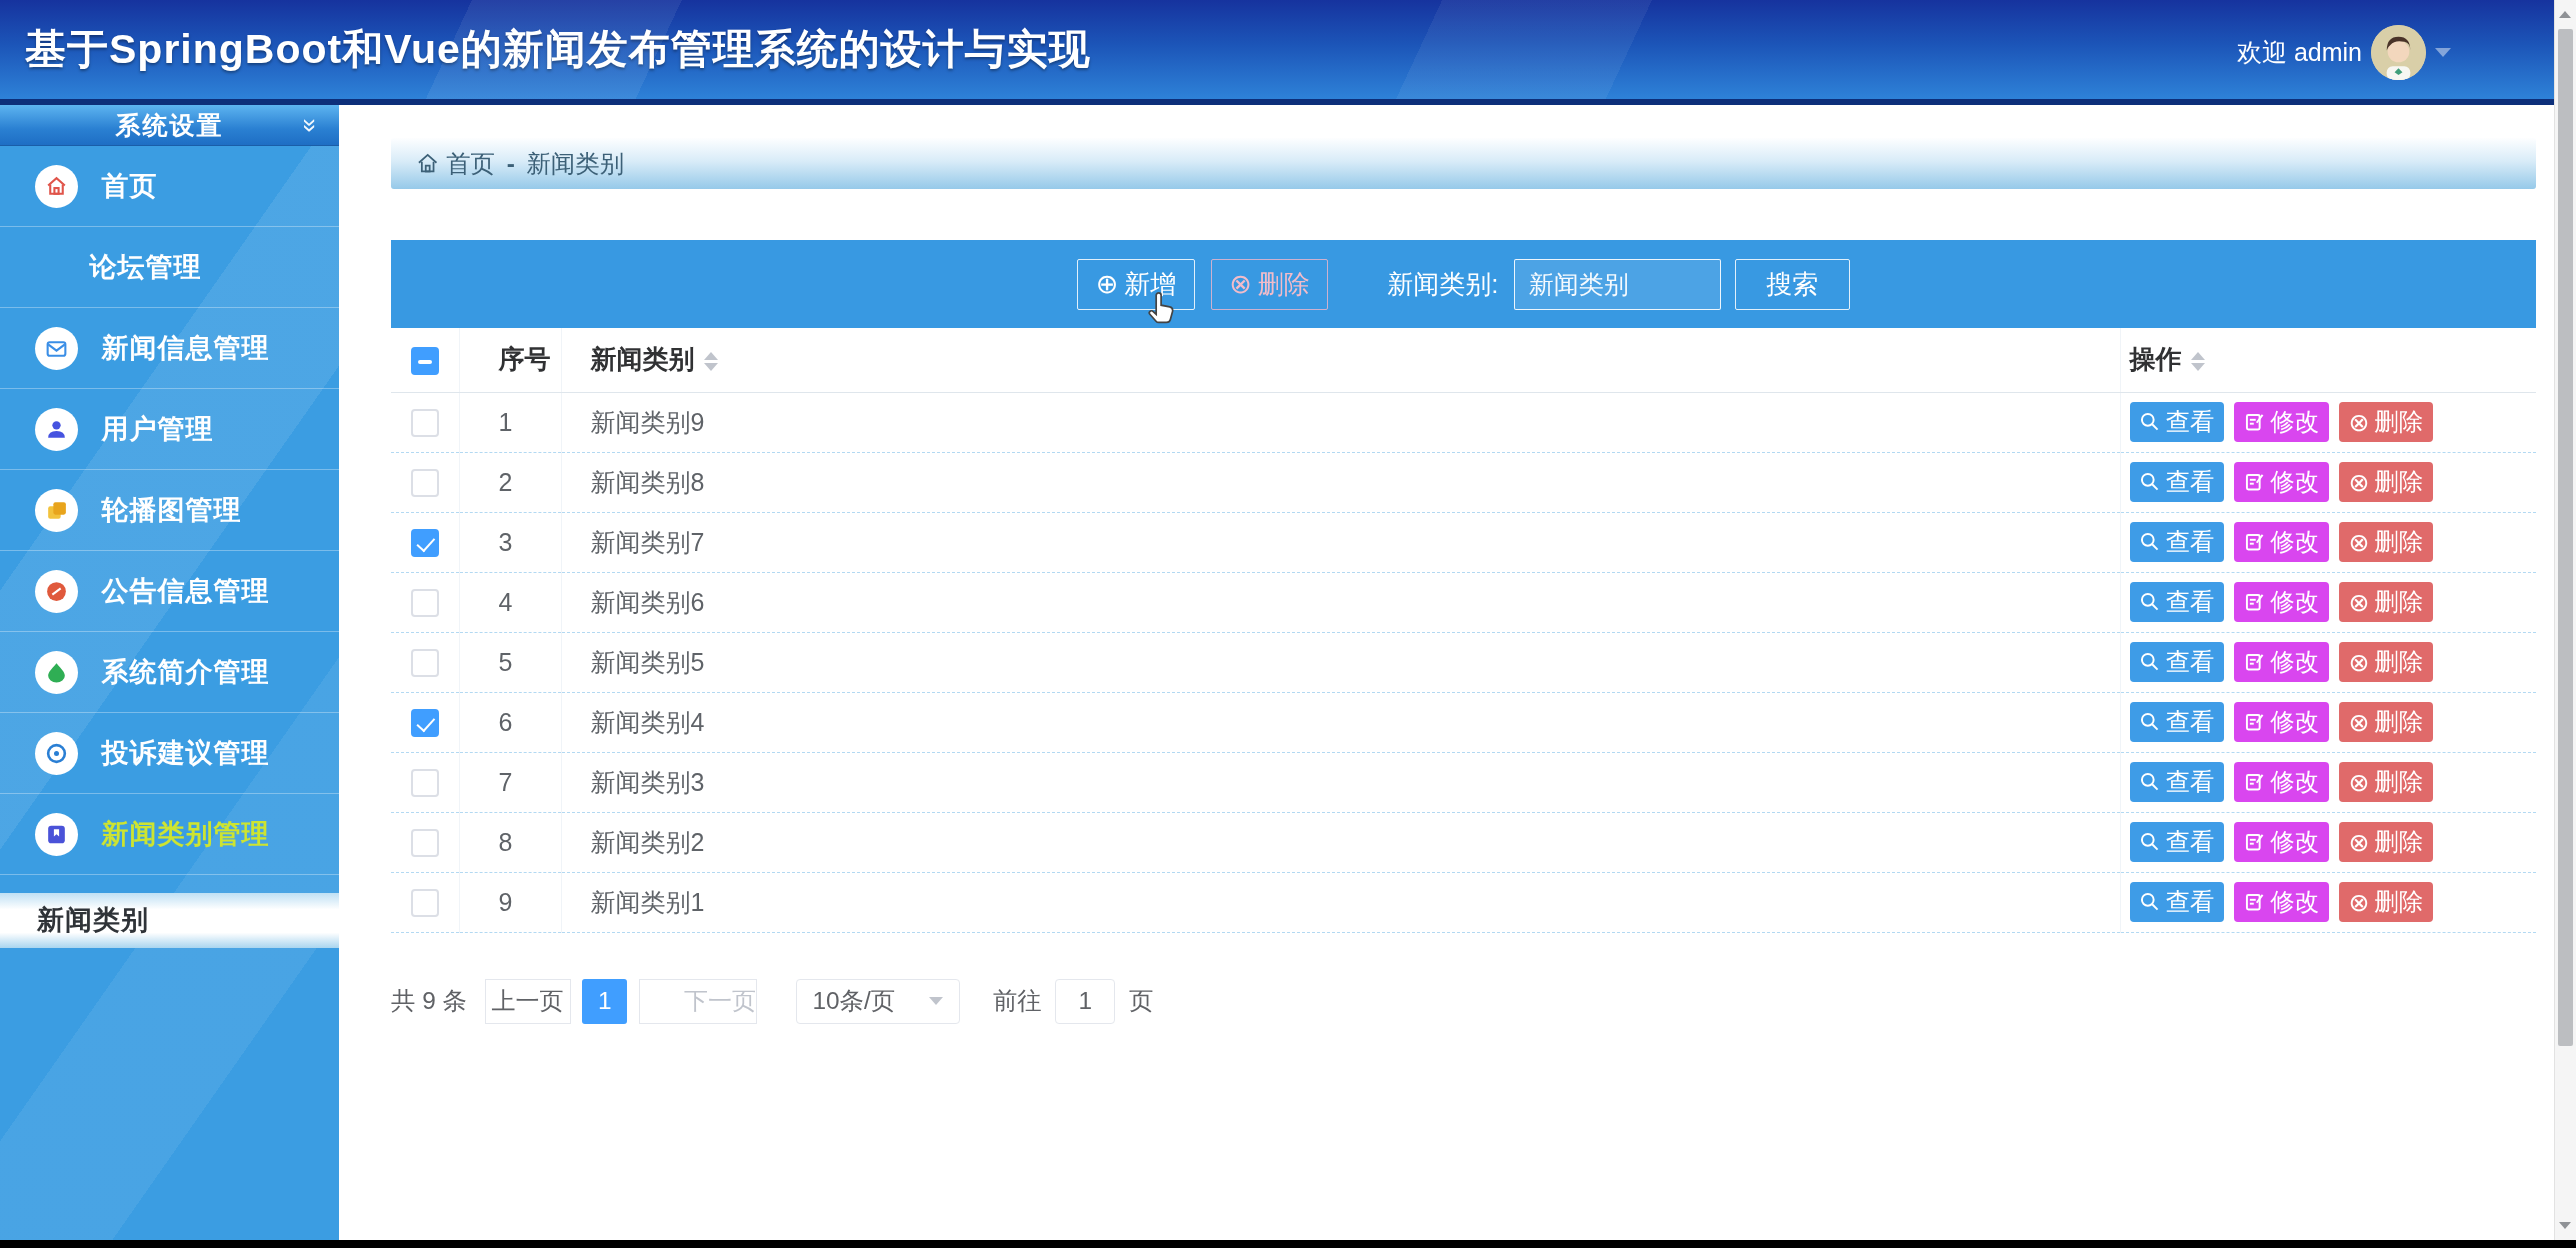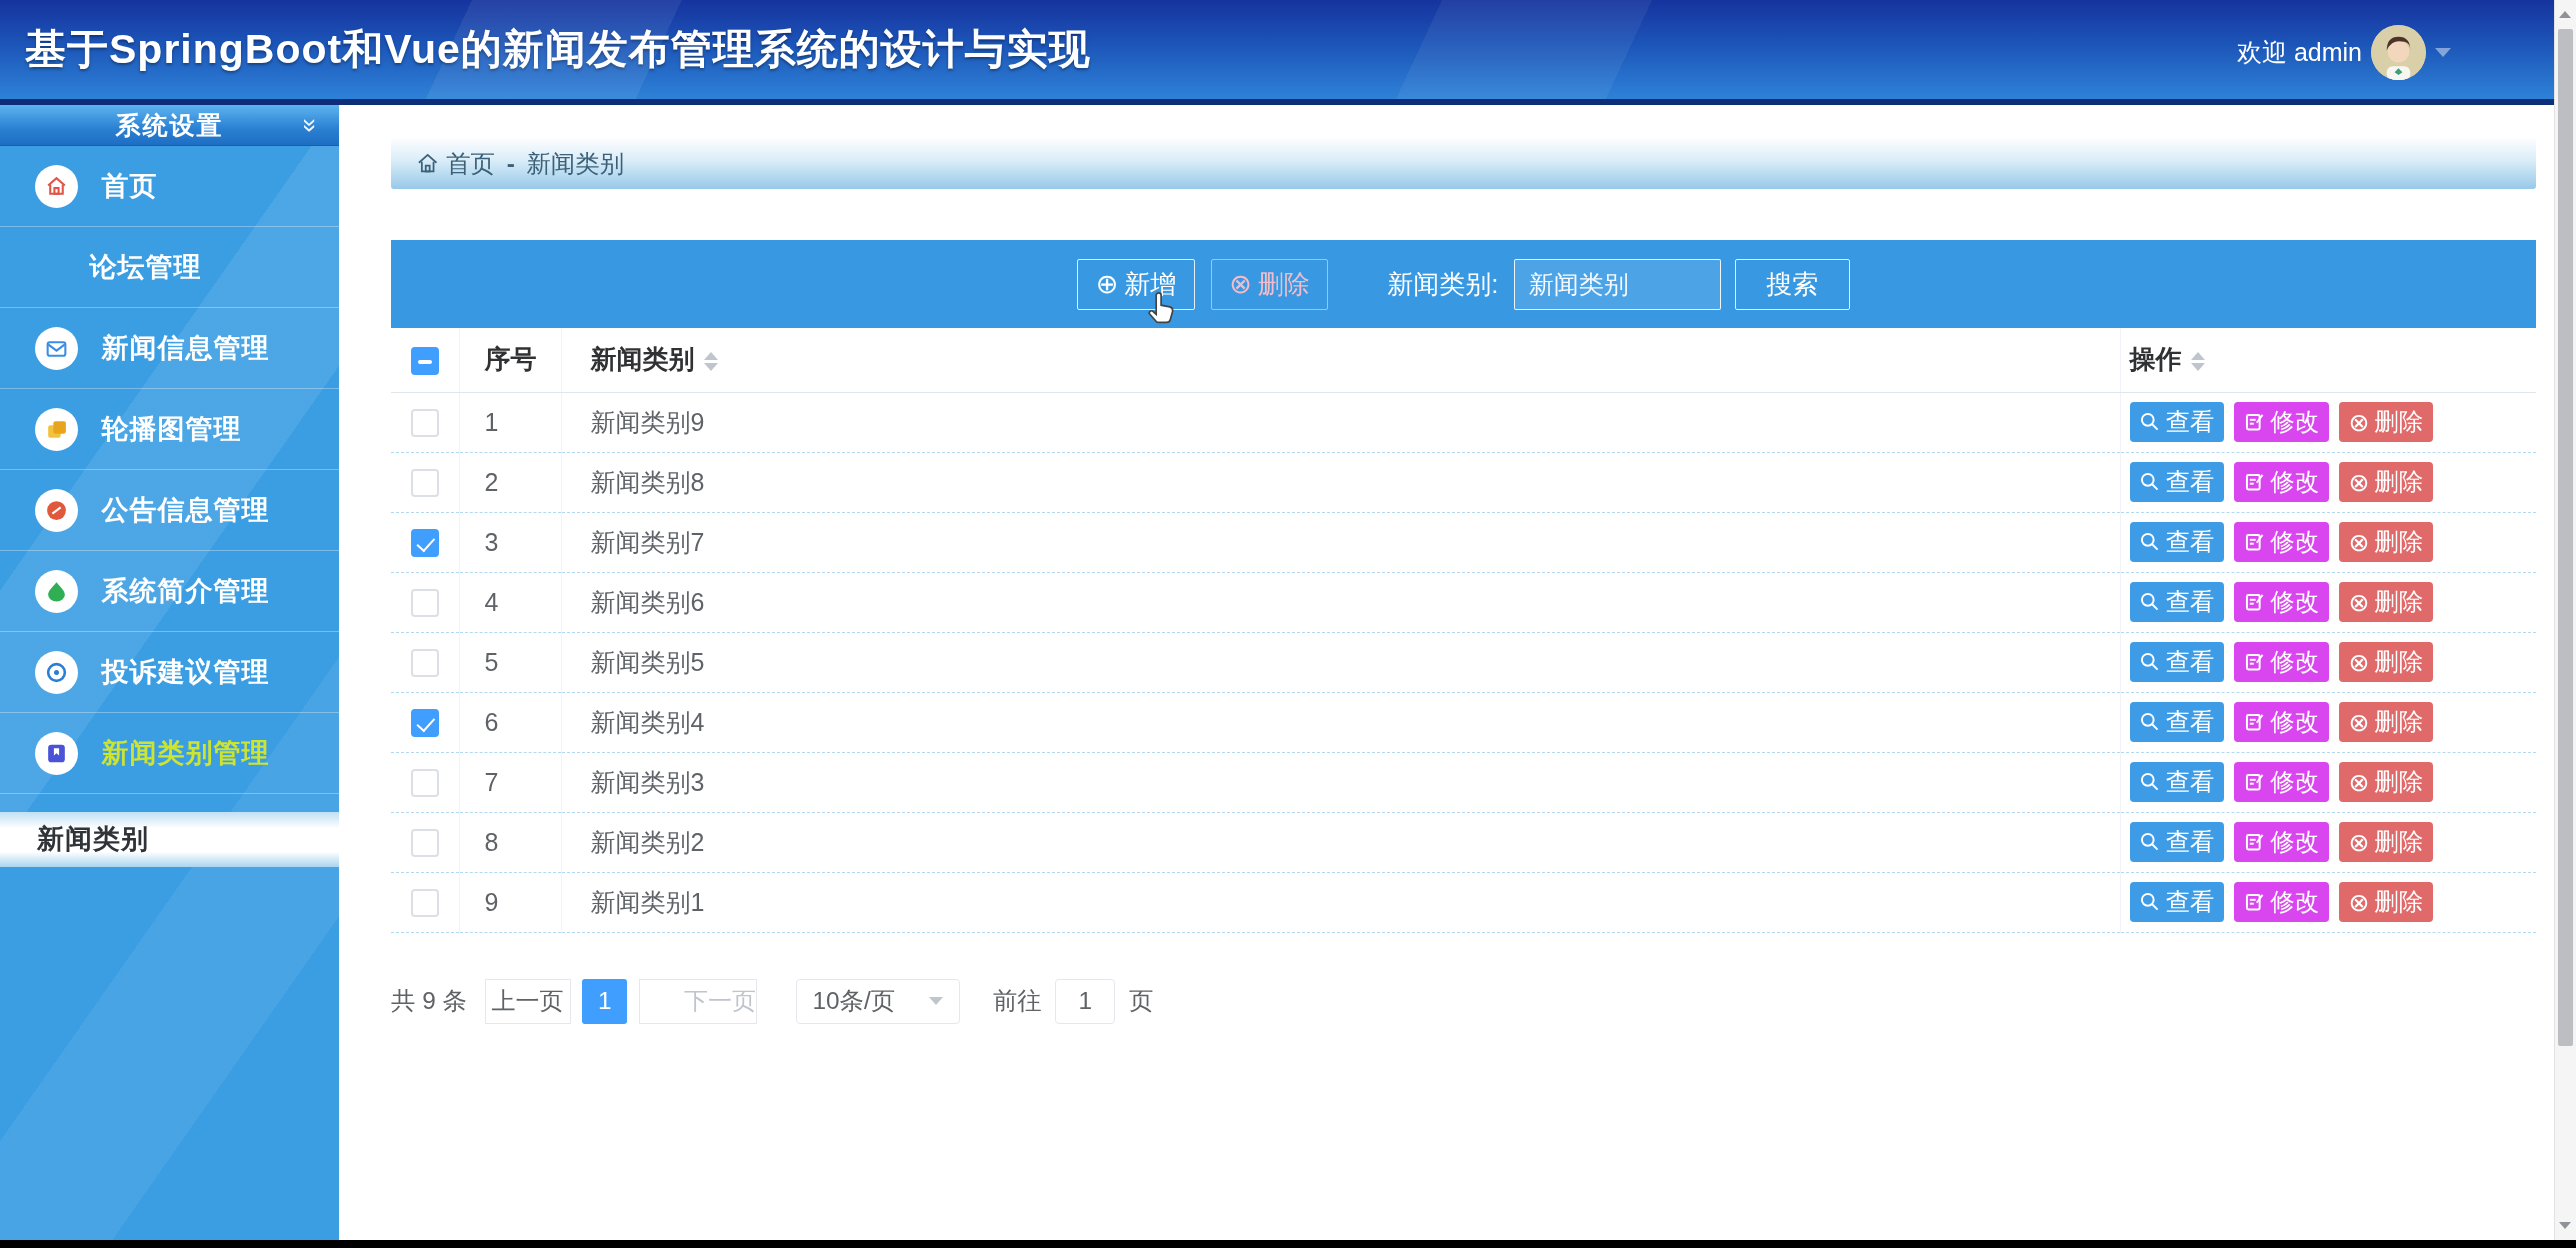--- a/index.html
+++ b/index.html
@@ -96,21 +96,21 @@
 
   
   table.grid { width: 100%; border-collapse: collapse; table-layout: fixed; }
   col.c-check { width: 68px; } col.c-idx { width: 102px; } col.c-ops { width: 416px; }
   .grid th {
     height: 64px; text-align: left; font-size: 26px; font-weight: bold; color: #303133;
     border-bottom: 1px solid #dfe6ec; background: #fff; white-space: nowrap;
   }
   .grid td { height: 60px; font-size: 25px; color: #5f6368; border-bottom: 1px dashed #b3d9f2; background: #fff; }
   .grid th:nth-child(1), .grid td:nth-child(1) { text-align: center; border-right: 1px solid #f0f4f8; }
-  .grid th:nth-child(2), .grid td:nth-child(2) { padding-left: 25px; border-right: 1px solid #f0f4f8; }
+  .grid th:nth-child(2), .grid td:nth-child(2) { padding-left: 39px; border-right: 1px solid #f0f4f8; }
   .grid th:nth-child(3), .grid td:nth-child(3) { padding-left: 29px; }
   .grid th:nth-child(4), .grid td:nth-child(4) { padding-left: 9px; border-left: 1px solid #f0f4f8; }
   .sort-caret { display: inline-flex; flex-direction: column; gap: 2.9px; margin-left: 9.8px; vertical-align: middle; cursor: pointer; }
   .sort-caret i { width: 0; height: 0; border-left: 7.8px solid transparent; border-right: 7.8px solid transparent; display: block; }
   .sort-caret .up { border-bottom: 8.8px solid #c0c4cc; }
   .sort-caret .down { border-top: 8.8px solid #c0c4cc; }
 
   .cb { width: 28px; height: 28px; border-radius: 3.9px; display: inline-block; vertical-align: middle; cursor: pointer; position: relative; }
   .cb.plain { background: #fff; border: 2px solid #dcdfe6; }
   .cb.checked, .cb.indeterminate { background: #409eff; border: 2px solid #409eff; }
@@ -208,20 +208,31 @@
             <span class="icon-circle">
               <svg width="25" height="25" viewBox="0 0 24 24" fill="none" stroke="#3a8ee6" stroke-width="2">
                 <rect x="3.5" y="6" width="17" height="13" rx="2"></rect>
                 <path d="M4 8 L12 14 L20 8"></path>
               </svg>
             </span>
           </span>
     <span class="nav-label">新闻信息管理</span>
   </div>
 
+  <div class="nav-item">
+    <span class="nav-icon">
+            <span class="icon-circle">
+              <svg width="25" height="25" viewBox="0 0 24 24" fill="#4653e0">
+                <circle cx="12" cy="8" r="4"></circle>
+                <path d="M4 20 Q4 13.5 12 13.5 Q20 13.5 20 20 Z"></path>
+              </svg>
+            </span>
+          </span>
+    <span class="nav-label">用户管理</span>
+  </div>
 
   <div class="nav-item">
     <span class="nav-icon">
             <span class="icon-circle">
               <svg width="25" height="25" viewBox="0 0 24 24">
                 <rect x="4" y="8" width="12" height="12" rx="2" fill="#f2c23c"></rect>
                 <rect x="9" y="4" width="12" height="12" rx="2" fill="#e8a41c"></rect>
               </svg>
             </span>
           </span>

